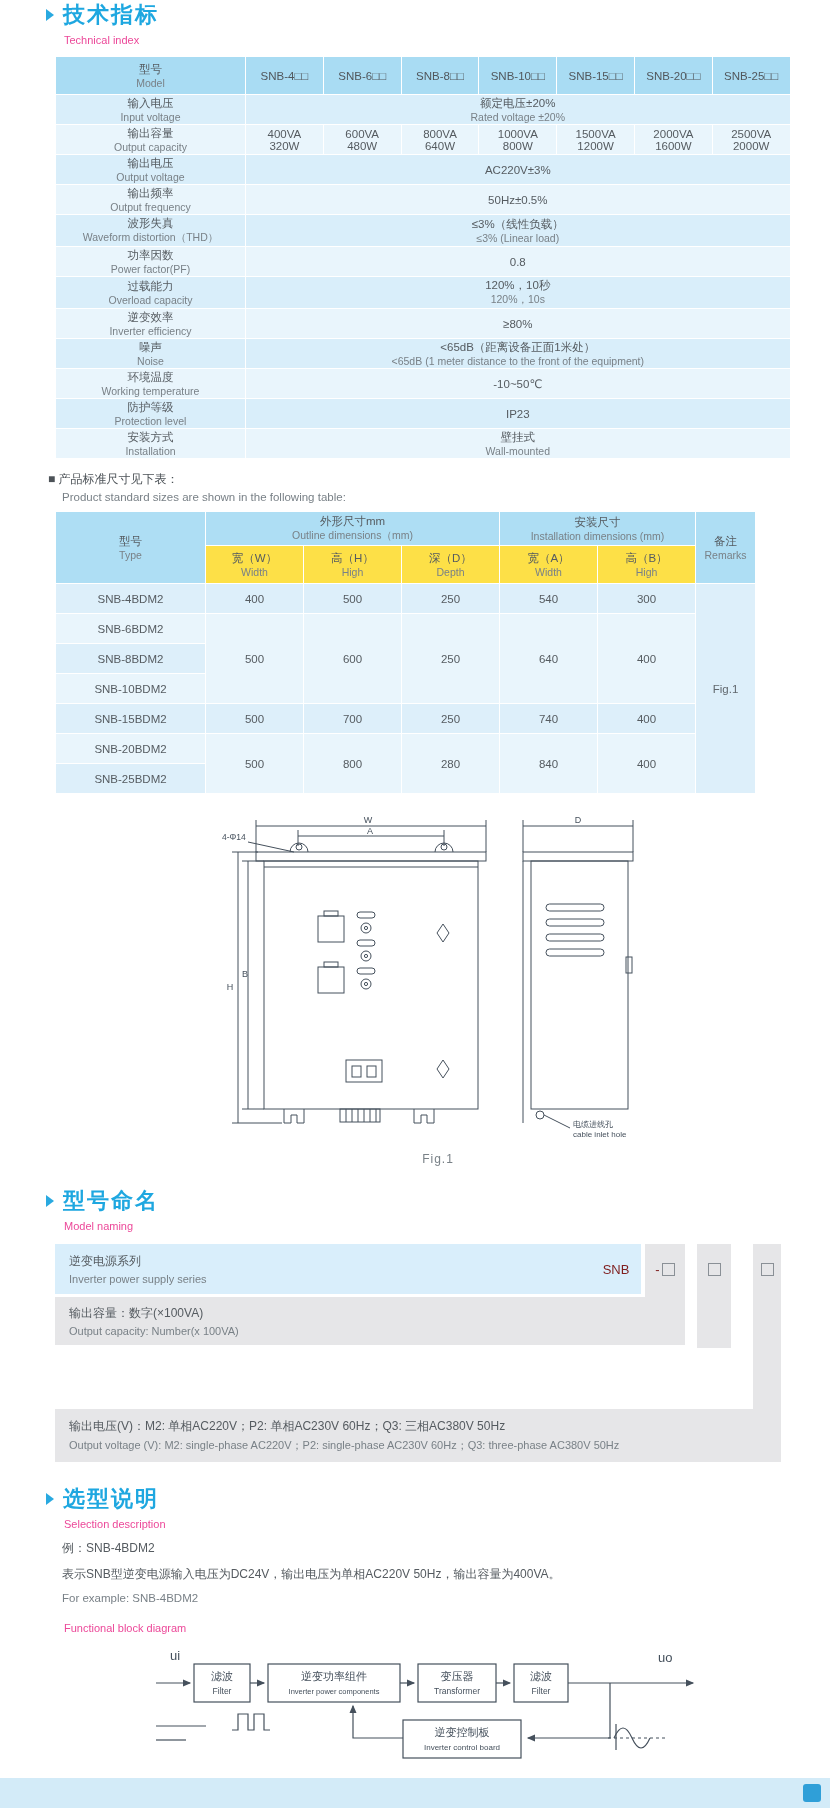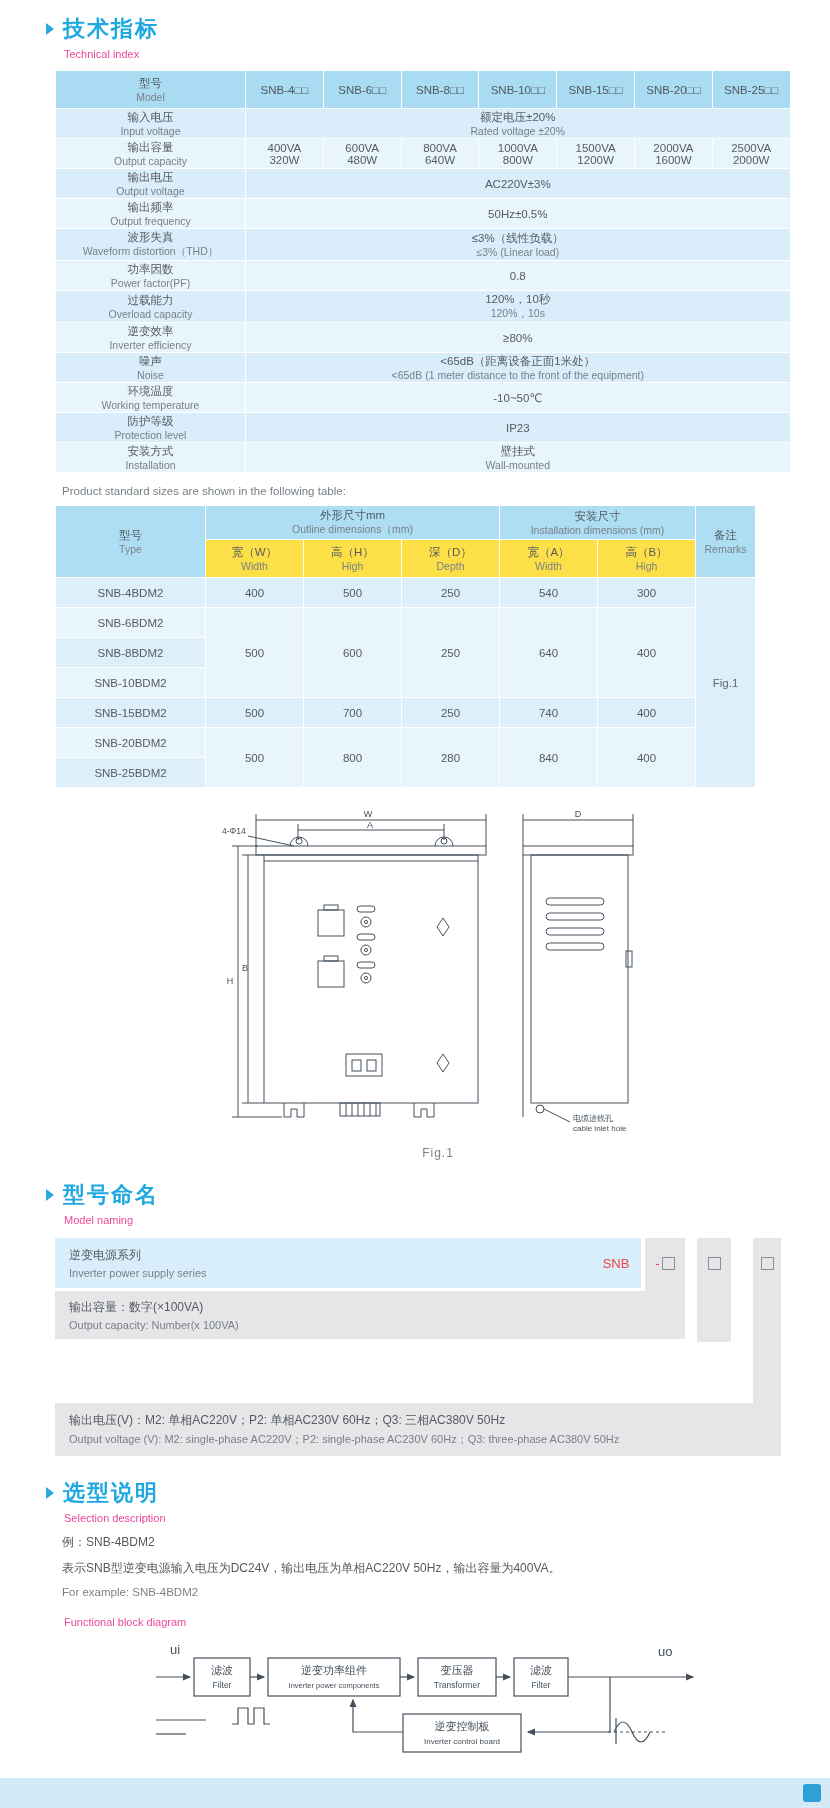--- a/index.html
+++ b/index.html
@@ -1,18 +1,18 @@
 <!DOCTYPE html>
 <html><head>
 <meta charset="utf-8">
 <style>
 *{margin:0;padding:0;box-sizing:border-box}
 body{background:#fff;font-family:"Liberation Sans","DejaVu Sans",sans-serif;color:#5a6166}
 .page{position:relative;width:830px;height:1808px;margin:0 auto;background:#fff;overflow:hidden}
-.sec-head{margin:14px 0 0 46px}
+.sec-head{margin:0 0 0 46px}
 .sec-head .cnrow{display:flex;align-items:center;gap:9px}
 .tri{width:0;height:0;border-left:8px solid #29a9e0;border-top:6px solid transparent;border-bottom:6px solid transparent}
 .sec-head .cn{color:#1ea7e0;font-size:22px;font-weight:bold;letter-spacing:2px}
 .sec-head .en{color:#ec4899;font-size:11px;margin:4px 0 0 18px}
 table{border-collapse:collapse;table-layout:fixed}
 
 .spec{width:735px;margin:10px 0 0 55px;text-align:center}
 .spec th,.spec td{border:1.5px solid #fff;padding:1px;vertical-align:middle}
 .spec thead th{background:#a9dcf3;height:38px;font-weight:normal;font-size:11.5px;color:#51575c}
 .spec tbody tr{height:30px}
@@ -45,21 +45,21 @@
 .b1{top:0;height:50px;width:586px}
 .b2{top:53px;height:48px;width:630px}
 .b3{top:104px;height:58px;width:682px}
 .b4{top:165px;height:53px;width:726px}
 .strip{position:absolute;background:#e6e6e8}
 .sA{left:590;}
 .strip.sA{left:590px;top:0;width:40px;height:53px}
 .strip.sB{left:642px;top:0;width:34px;height:104px}
 .strip.sC{left:698px;top:0;width:28px;height:165px}
 .codebox{display:inline-block;width:13px;height:13px;border:1px solid #8a9096;vertical-align:middle}
-.tok{position:absolute;top:0;height:50px;display:flex;align-items:center;justify-content:center;color:#ef4444;font-size:13px}
+.tok{position:absolute;top:0;height:50px;display:flex;align-items:center;justify-content:center;color:#7f1d1d;font-size:13px}
 .tok-snb{left:536px;width:50px}
 .tok-dash{left:590px;width:40px;gap:2px}
 .tok-b2{left:642px;width:34px}
 .tok-b3{left:698px;width:28px}
 
 .sel-lines{margin:10px 0 0 62px}
 .sel-lines div{margin-top:9px}
 .sl-cn{font-size:12px;color:#555b60}
 .sl-en{font-size:11.5px;color:#798187}
 
@@ -244,20 +244,21 @@
         <td colspan="7">
             <div class="cl1">壁挂式</div>
             <div class="cl2">Wall-mounted</div>
           </td>
       </tr>
     </tbody>
   </table>
 
   
   <div class="note">
+    <div>■ 产品标准尺寸见下表：</div>
     <div class="en">Product standard sizes are shown in the following table:</div>
   </div>
 
   <table class="dim">
     <colgroup>
         <col style="width:150px">
         <col span="5" style="width:98px">
         <col style="width:60px">
       </colgroup>
     <thead>

